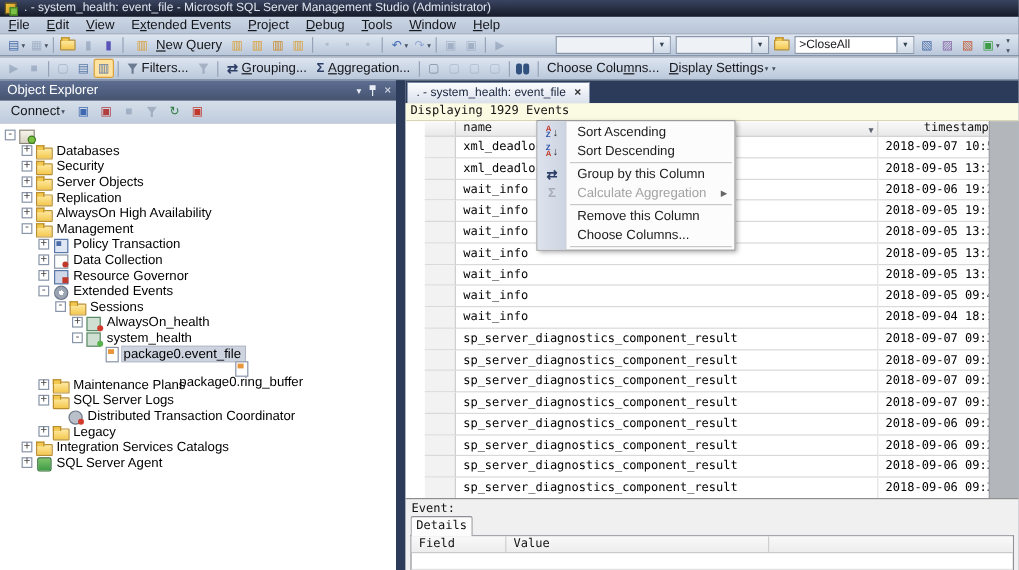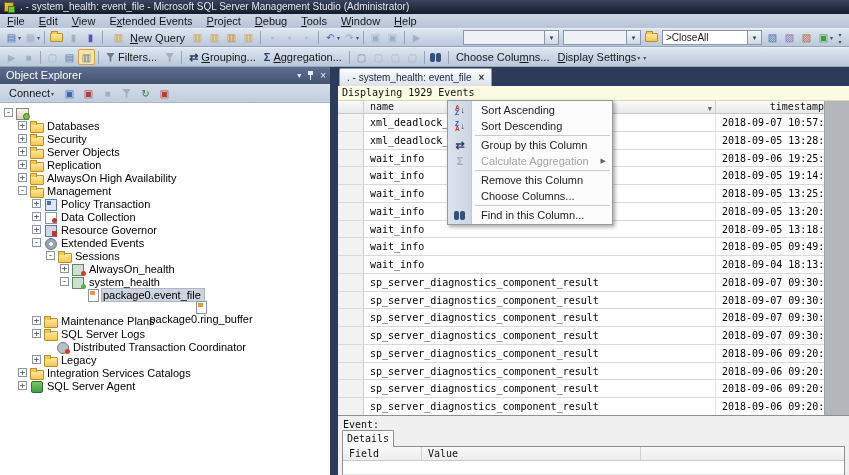--- a/index.html
+++ b/index.html
@@ -121,21 +121,21 @@
   .doctab { position:absolute; left:1px; top:1px; height:18px;
     background:linear-gradient(#fbfcfe,#dbe1ec); border:1px solid #8d9cb3; border-bottom:none;
     border-radius:2px 2px 0 0; display:flex; align-items:center; gap:7px; padding:0 7px;
     font-size:10px; color:#18233c; }
   .tab-close { font-size:10px; color:#333; font-weight:bold; line-height:10px; }
   .infobar { position:absolute; top:19px; left:0; right:0; height:15px; background:#fbfae3;
     border-bottom:1px solid #d8d6b4; font-family:"DejaVu Sans Mono",monospace; font-size:10px;
     line-height:14px; padding-left:4px; color:#111; }
 
   .grid { position:absolute; top:34px; left:0; right:25px; bottom:60px; background:#fff; overflow:hidden;
-    font-family:"DejaVu Sans Mono",monospace; font-size:10px; }
+    font-family:"DejaVu Sans Mono",monospace; font-size:10px;padding-left:16px; }
   .ghead { display:flex; height:13px; background:linear-gradient(#fafafa,#e9e9e9);
     border-bottom:1px solid #c9c9c9; line-height:12px; color:#111; }
   .gcol { border-right:1px solid #cfcfcf; padding-left:6px; position:relative; }
   .cgut { width:26px; flex:0 0 auto; }
   .cname { width:352px; flex:0 0 auto; }
   .cts { flex:1 1 auto; border-right:none;text-align:right; }
   .filter-caret { position:absolute; right:3px; top:2px; font-size:7px; color:#5c6470; }
   #grid-rows { }
   .grow { display:flex; height:17.76px; }
   .gcell { border-right:1px solid #e3e3e3; border-bottom:1px solid #d9d9d9; padding-left:6px;
@@ -600,24 +600,15 @@
       <div class="cmsep"></div>
       <div class="cmi">
         <span class="ico"></span>
         <span class="lbl">Remove this Column</span>
       </div>
       <div class="cmi">
         <span class="ico"></span>
         <span class="lbl">Choose Columns...</span>
       </div>
       <div class="cmsep"></div>
-      <div class="cmi">
-        <span class="ico">
-          <span class="bino">
-            <i></i>
-            <i></i>
-          </span>
-        </span>
-        <span class="lbl">Find in this Column...</span>
-      </div>
     </div>
 
 </div>
 
 </body></html>

